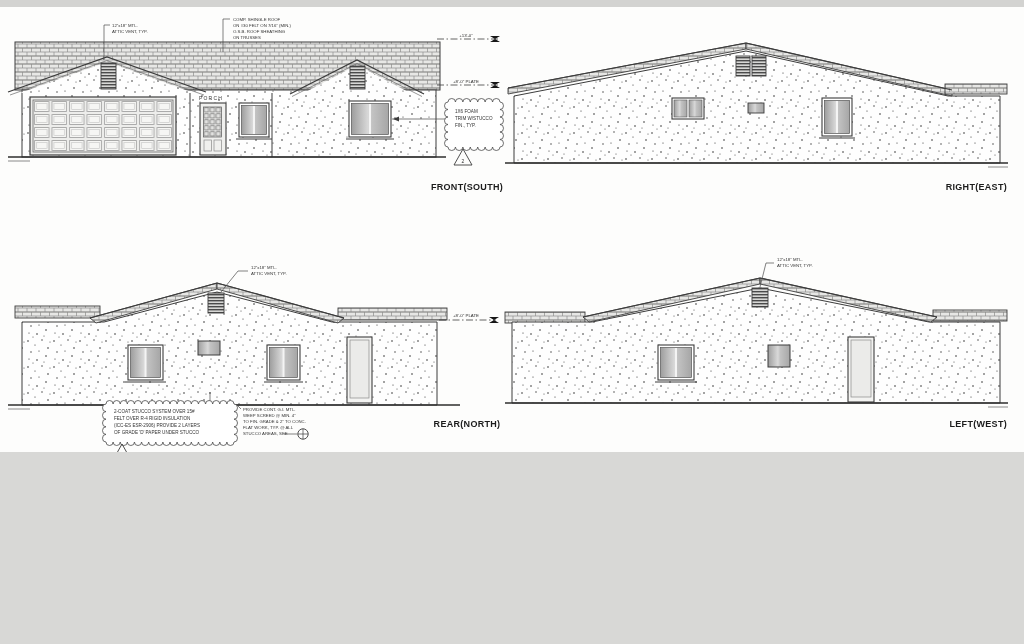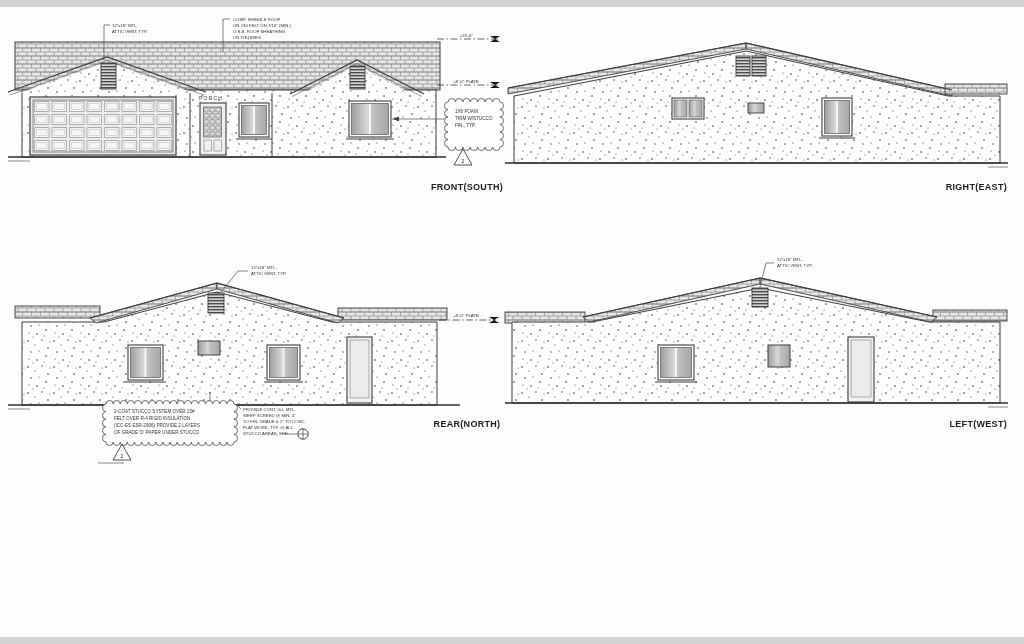--- a/index.html
+++ b/index.html
@@ -1,16 +1,16 @@
 <!DOCTYPE html>
 <html><head>
 <meta charset="utf-8">
 <style>
   html,body { margin:0; padding:0; background:#d8d8d6; }
-  .sheet { position:relative; width:1024px; height:644px; background:#fdfdfc; overflow:hidden; margin:0; }
+  .sheet { position:relative; width:1024px; height:452px; background:#fdfdfc; overflow:hidden; margin:0; }
   .edge { position:absolute; left:0; width:1024px; height:7px; background:#d3d3d1; }
   svg { position:absolute; left:0; top:0; }
   .ln   { stroke:#3c3c3c; fill:none; }
   .note { font:4.3px "Liberation Sans", sans-serif; fill:#333; }
   .cloudtext { font:4.6px "Liberation Sans", sans-serif; fill:#333; }
   .dim  { font:4.4px "Liberation Sans", sans-serif; fill:#2c2c2c; }
   .lbl  { font:600 9px "Liberation Sans", sans-serif; fill:#1c1c1c; letter-spacing:.3px; }
   .porch{ font:5px "Liberation Sans", sans-serif; fill:#3a3a3a; letter-spacing:1.2px; }
   .rev  { font:5px "Liberation Sans", sans-serif; fill:#333; }
   .cloud{ fill:#ffffff; stroke:#4a4a4a; stroke-width:.8; }

